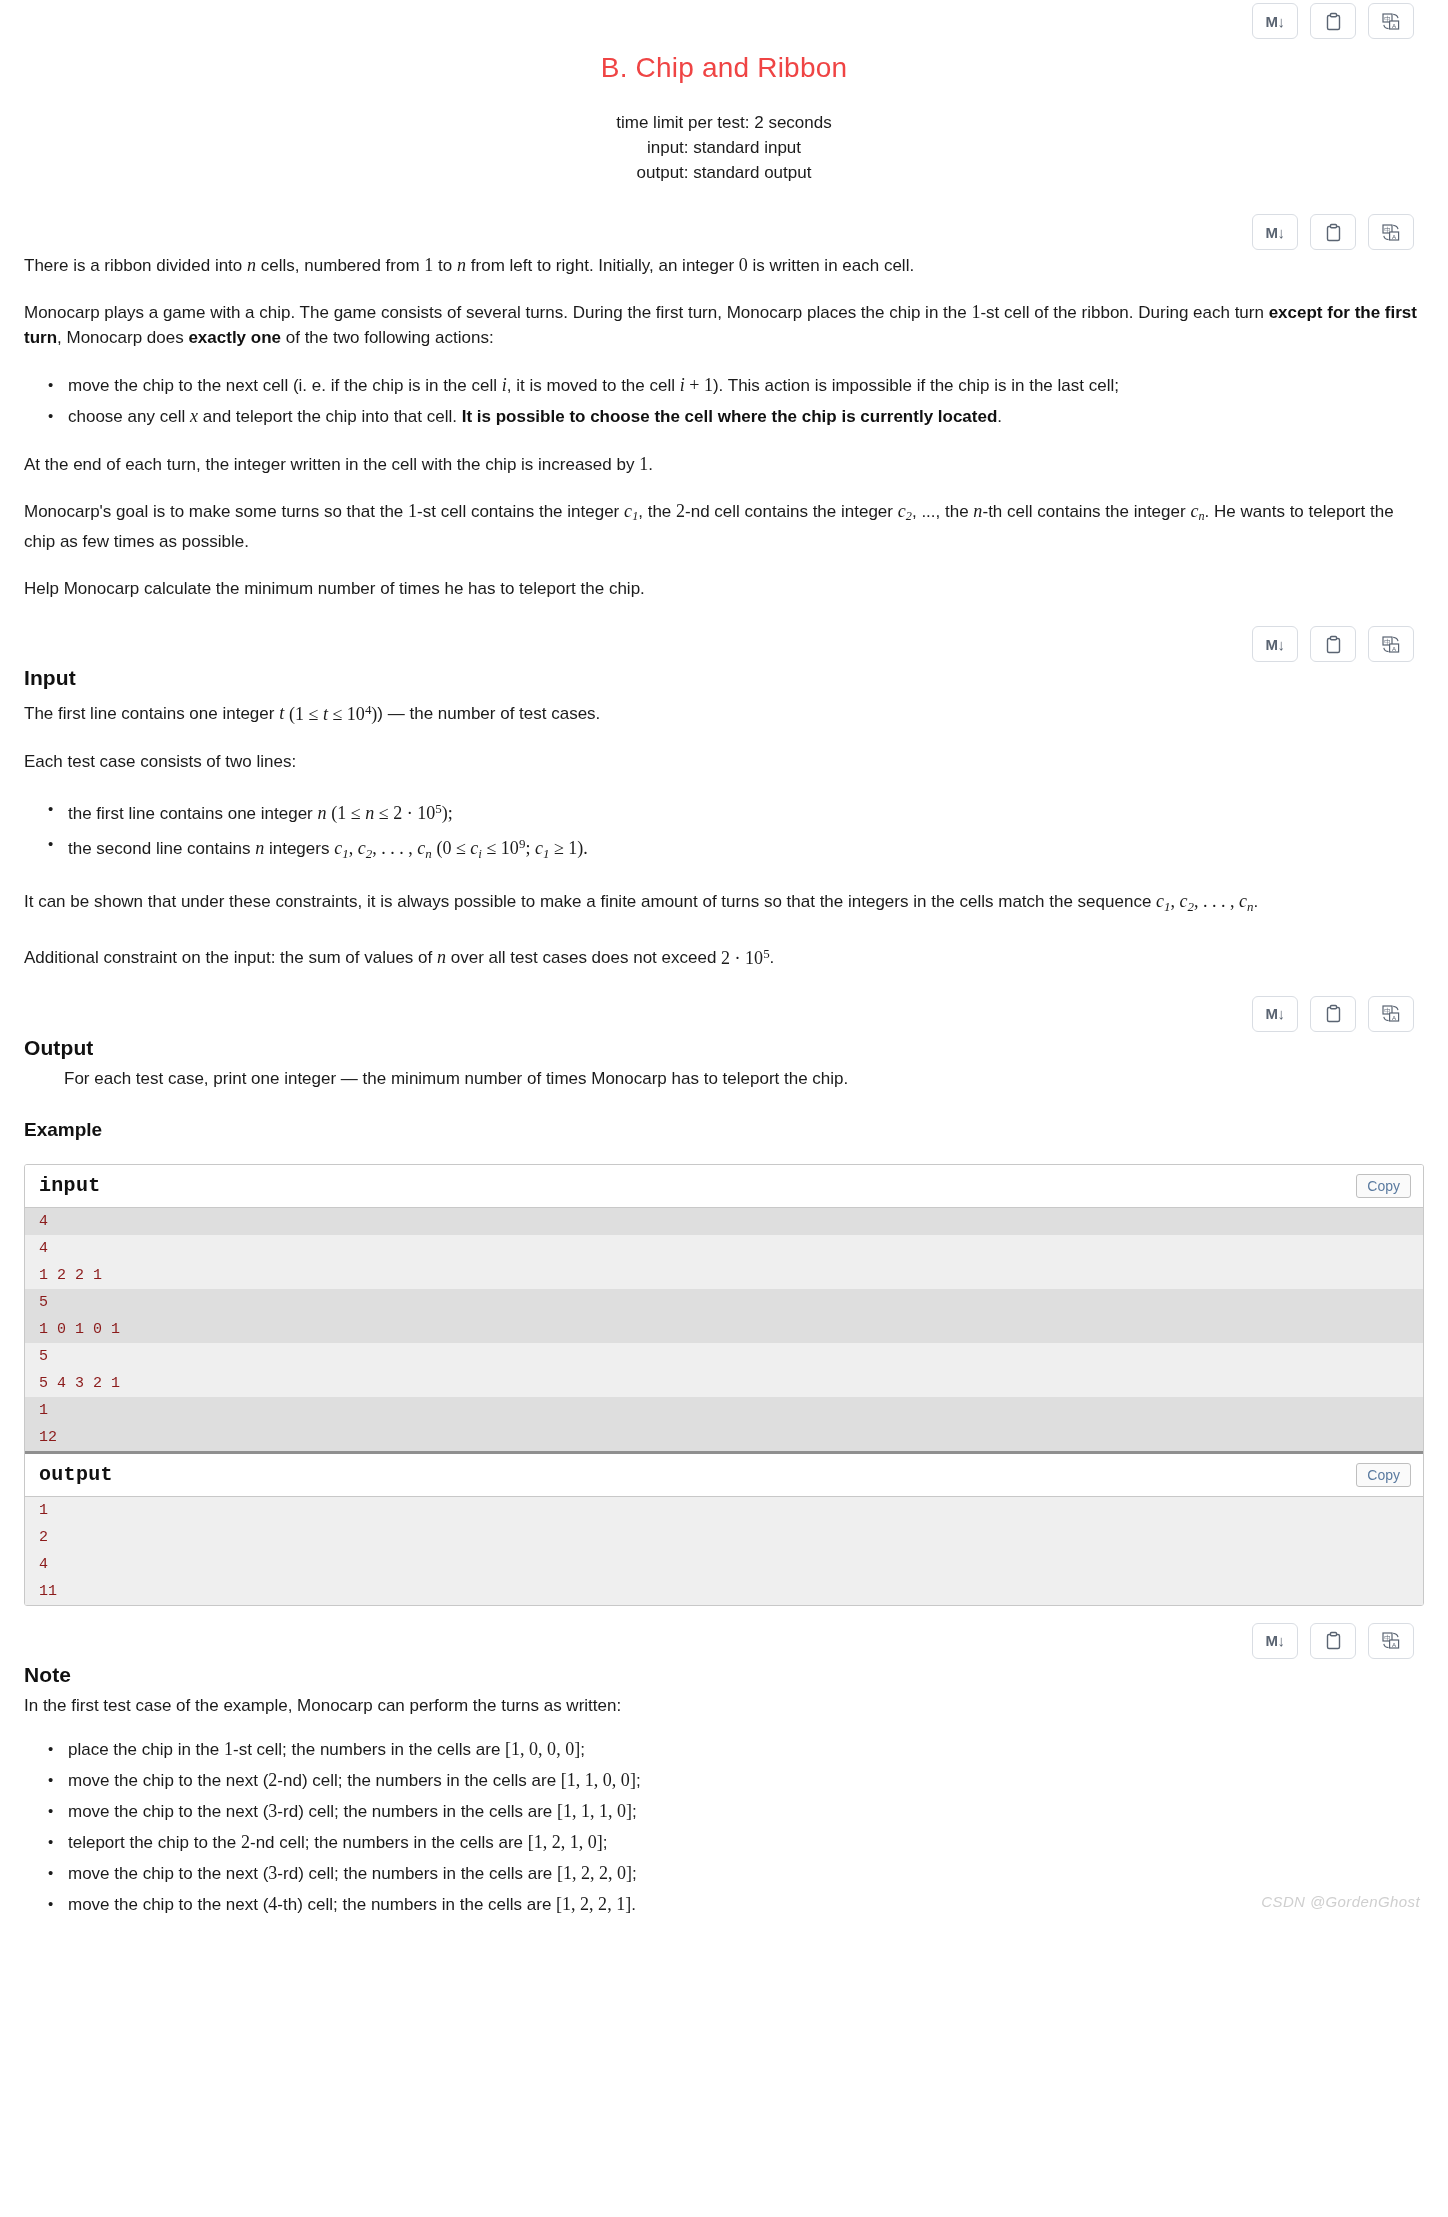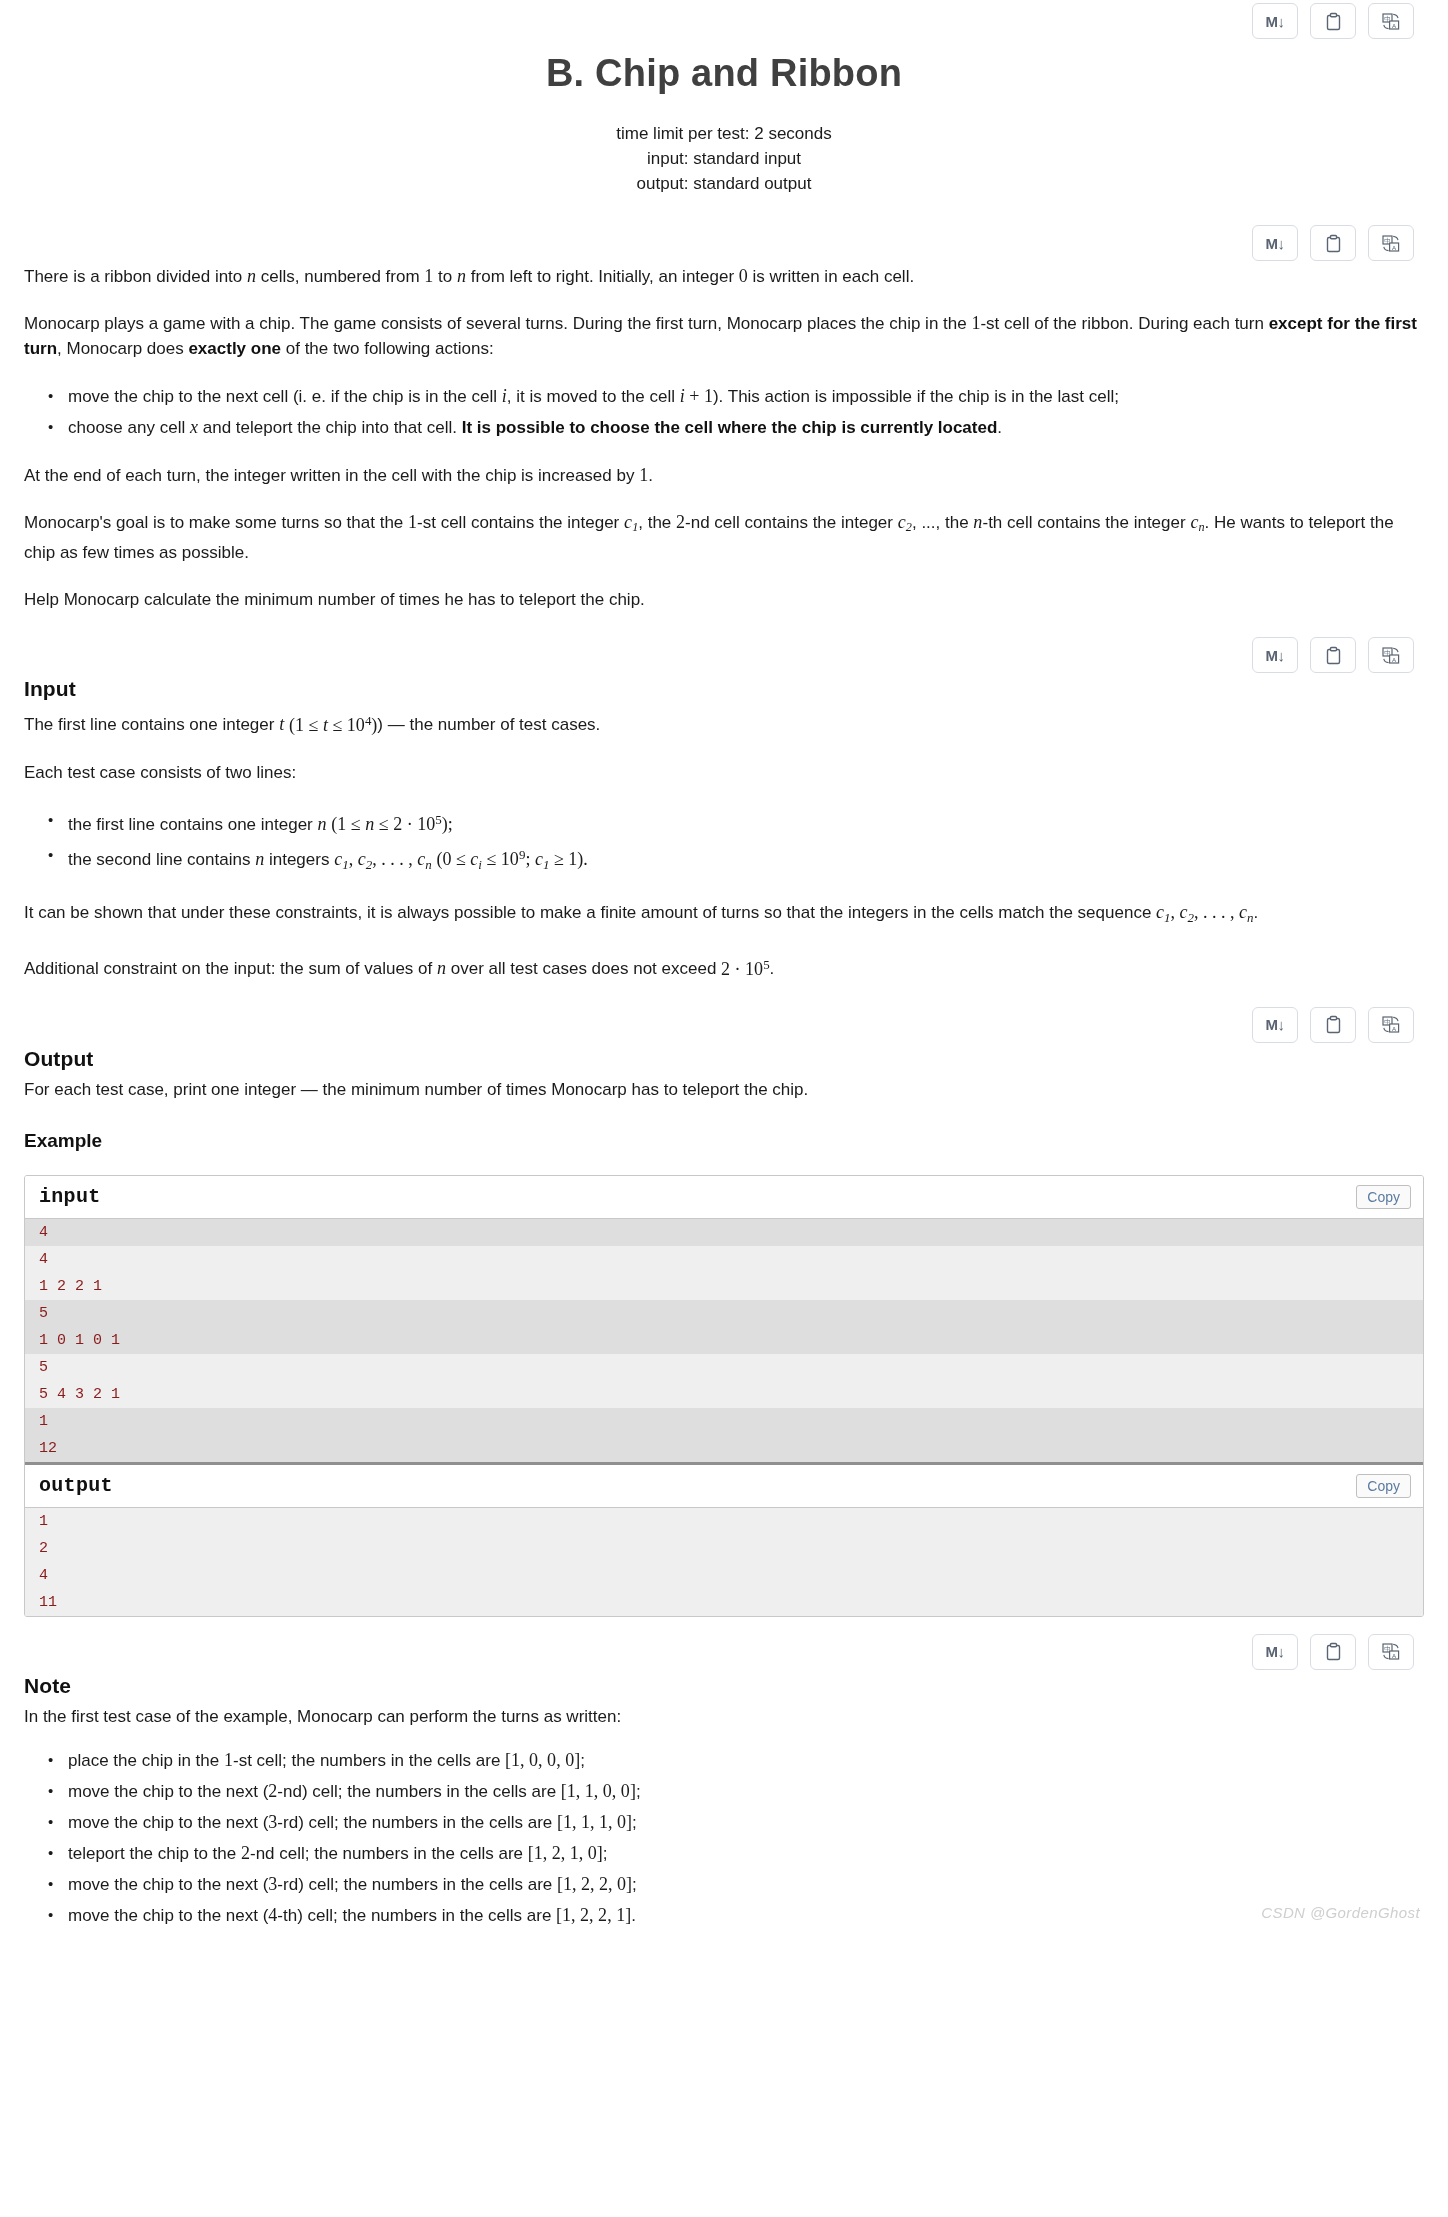--- a/index.html
+++ b/index.html
@@ -84,23 +84,23 @@
     letter-spacing: -0.5px;
     line-height: 1;
   }
 
   
   .title-block {
     text-align: center;
     margin-top: -4px;
   }
   .prob-title {
-    font-size: 38px;
-    font-weight: bold;
-    color: #404040;
+    font-size: 28px;
+    font-weight: normal;
+    color: #ef4444;
     margin: 14px 0 26px 0;
     letter-spacing: 0.2px;
   }
   .prob-meta {
     font-size: 17px;
     color: #1b1b1b;
     line-height: 25px;
   }
 
   
@@ -340,21 +340,21 @@
         <rect x="8.6" y="9" width="9" height="8" stroke="#5a6472" stroke-width="1.2" fill="#fff"></rect>
         <text x="13" y="15.6" font-size="6.2" fill="#5a6472" text-anchor="middle" font-family="Liberation Sans, sans-serif">A</text>
         <path d="M12.2 2.4 C15 2.6 16.6 4 17 6.2" stroke="#5a6472" stroke-width="1.1" fill="none"></path>
         <path d="M7.6 16.6 C4.8 16.4 3.2 15 2.8 12.8" stroke="#5a6472" stroke-width="1.1" fill="none"></path>
       </svg>
     </div>
   </div>
 
   <div class="statement" style="margin-bottom:22px;">
     <h2 class="section">Output</h2>
-    <p style="margin-bottom:26px;">For each test case, print one integer — the minimum number of times Monocarp has to teleport the chip.</p>
+    <p style="margin-bottom:26px;margin-left:40px;">For each test case, print one integer — the minimum number of times Monocarp has to teleport the chip.</p>
     <h3 class="example-h">Example</h3>
   </div>
 
   <div class="sample-tests">
     <div class="sample-head">
       <span class="sample-title">input</span>
       <button class="copy-btn">Copy</button>
     </div>
     <pre class="sample-body" id="input-body"><div class="sline alt">4</div><div class="sline">4</div><div class="sline">1 2 2 1</div><div class="sline alt">5</div><div class="sline alt">1 0 1 0 1</div><div class="sline">5</div><div class="sline">5 4 3 2 1</div><div class="sline alt">1</div><div class="sline alt">12</div></pre>
 

